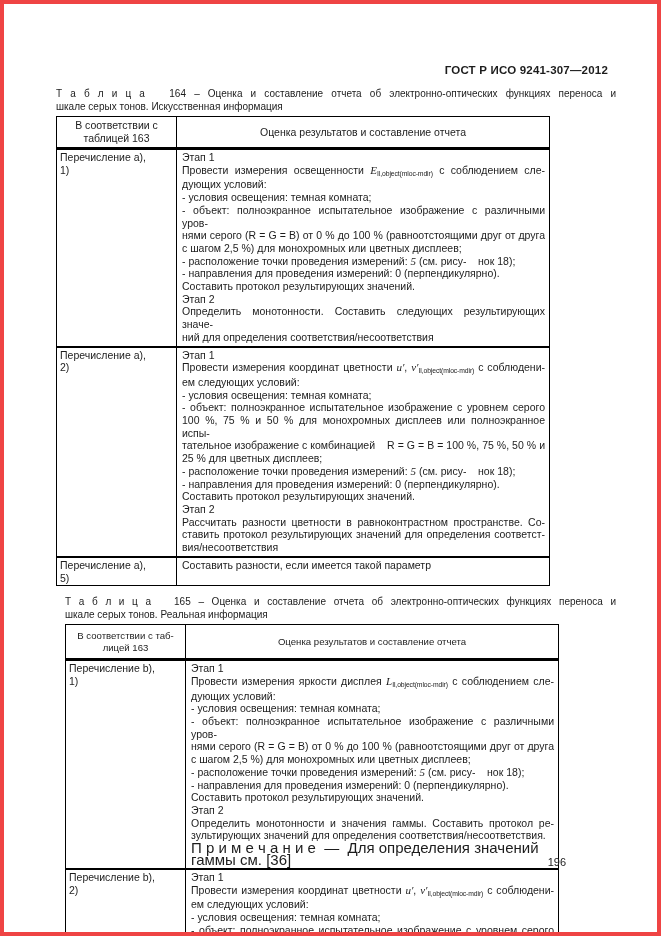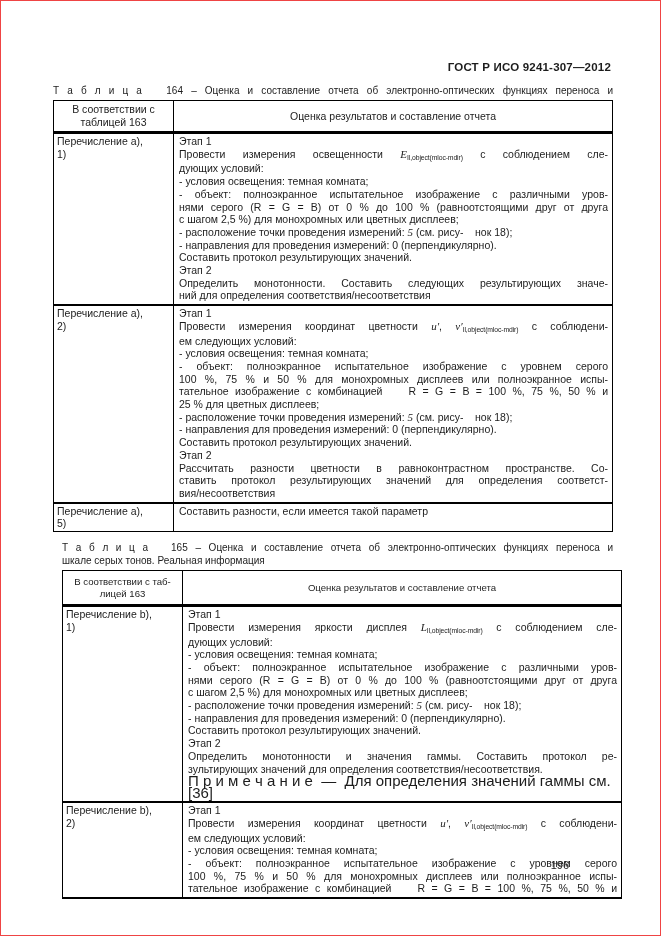--- a/index.html
+++ b/index.html
@@ -1,32 +1,32 @@
 <!DOCTYPE html>
 <html><head>
 <meta charset="utf-8">
 <style>
   html,body { margin:0; padding:0; background:#ffffff; }
   .page {
     position:relative; width:661px; height:936px; background:#fff;
-    box-sizing:border-box; border:1px solid #ef4444; overflow:hidden;
+    box-sizing:border-box; border:4px solid #ef4444; overflow:hidden;
     font-family:"Liberation Sans", sans-serif; color:#1c1c1c;
   }
   .doc-header {
     position:absolute; top:60px; right:49px;
     font-size:11.5px; font-weight:700; letter-spacing:0.2px;
   }
   .content { position:absolute; left:52px; top:83px; width:560px; }
 
   .table-title { margin:0 0 3px 0; }
   .table-title .line { font-size:10px; line-height:13px; }
 
   .tbl-block + .tbl-block { margin-top:9px;margin-left:9px; }
 
-  table.t-table { width:560px; border-collapse:collapse; table-layout:fixed; }
+  table.t-table { width:494px; border-collapse:collapse; table-layout:fixed; }
   table.t-table th, table.t-table td {
     border:1px solid #000; vertical-align:top; box-sizing:border-box;
   }
   table.t-table thead th {
     border-bottom:3px solid #000;
     font-weight:400; text-align:center; vertical-align:middle;
     font-size:10.5px; line-height:13px; padding:2px 3px;
   }
   .tbl-block.small-head table.t-table thead th {
     font-size:9.6px; line-height:11.5px; padding:5px 3px;
@@ -51,20 +51,21 @@
 </head>
 <body>
 
 <div class="page">
   <div class="doc-header">ГОСТ Р ИСО 9241-307—2012</div>
   <div class="content">
     <div id="tables">
         <div class="tbl-block">
           <div class="table-title">
             <div class="line j">Т а б л и ц а   164 – Оценка и составление отчета об электронно-оптических функциях переноса и</div>
+            <div class="line">шкале серых тонов. Искусственная информация</div>
           </div>
           <table class="t-table">
             <colgroup>
               <col style="width: 120px;">
               <col>
             </colgroup>
             <thead>
               <tr>
                 <th>
                   <div class="line">В соответствии с</div>

